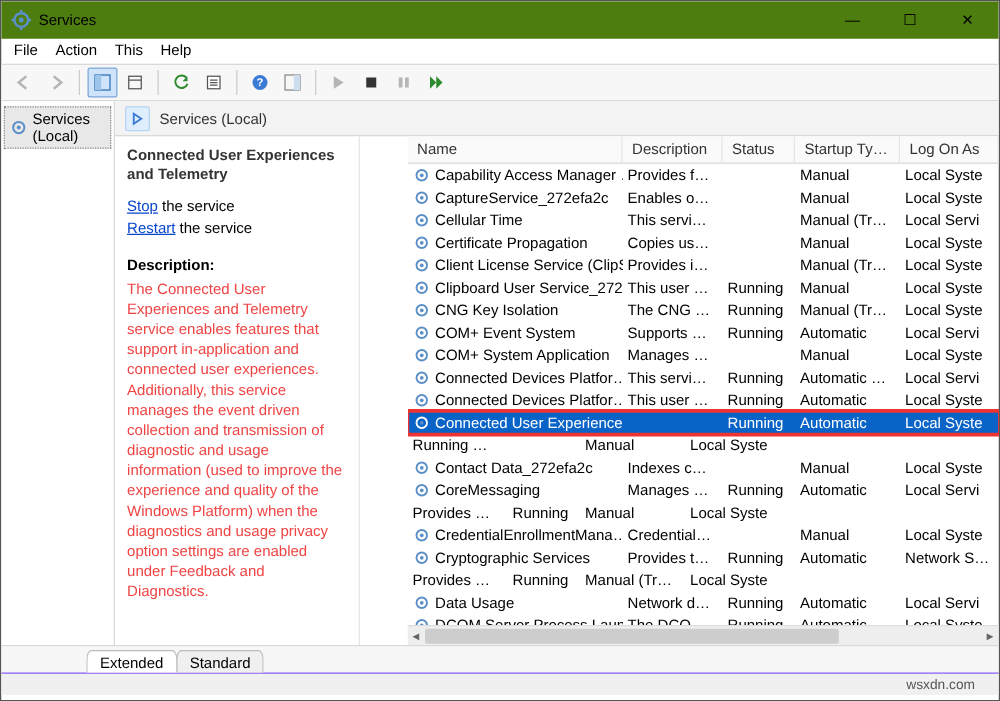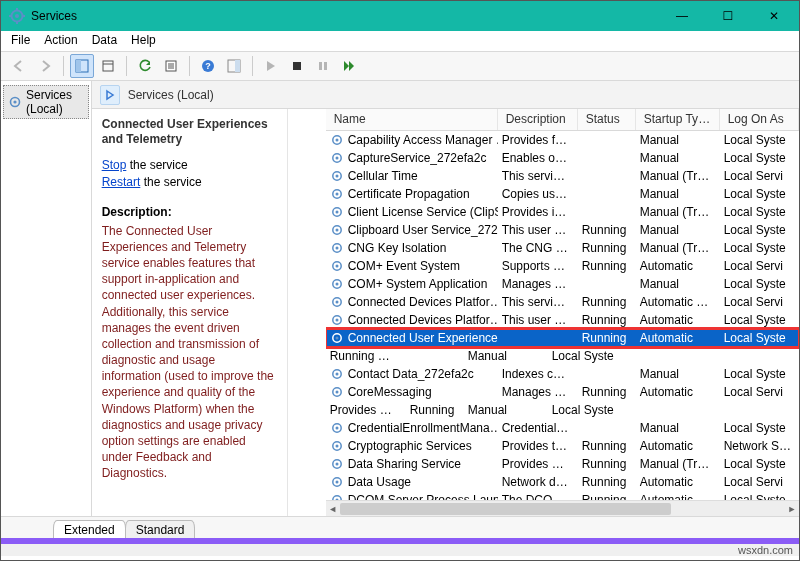--- a/index.html
+++ b/index.html
@@ -13,21 +13,21 @@
     height: 561px;
     overflow: hidden;
     border: 1px solid #555;
     position: relative;
   }
   .titlebar {
     display: flex;
     align-items: center;
     height: 30px;
     padding: 0 2px 0 8px;
-    background: #14b8a6;
+    background: #4d7c0f;
   }
   .titlebar .app-icon { width:16px; height:16px; margin-right:6px; }
   .titlebar .title { flex:1; font-size:12px; }
   .winbtns { display:flex; }
   .winbtn { width:46px; height:30px; display:flex; align-items:center; justify-content:center; font-size:12px; }
   .menubar { display:flex; gap:14px; padding: 2px 10px 4px 10px; font-size:12px; }
   .menubar span { cursor:default; }
   .toolbar {
     display:flex; align-items:center; height:30px;
     border-top:1px solid #d9d9d9; border-bottom:1px solid #d9d9d9;
@@ -57,41 +57,41 @@
   .rp-header .hicon { width:20px; height:20px; display:flex; align-items:center; justify-content:center; background:#dfeefc; border:1px solid #b7d4f0; border-radius:2px;}
   .rp-header .htxt { font-size:12px; color:#333; }
   .rp-body { flex:1; display:flex; overflow:hidden;gap:38px; }
   .detailpane {
     width:196px; padding:8px 10px; font-size:12px; border-right:1px solid #e5e5e5;
   }
   .detailpane .svc-title { font-weight:bold; color:#333; margin-bottom:10px; line-height:1.25;}
   .detailpane a { color:#0645cc; text-decoration:underline; cursor:pointer;margin-top:32px;}
   .detailpane .actions { margin-bottom:14px; line-height:1.4;}
   .detailpane .desc-label { margin-bottom:4px;font-weight:bold; }
-  .detailpane .desc-text { line-height:1.35; color:#7f1d1d;}
+  .detailpane .desc-text { line-height:1.35; color:#ef4444;}
   .listpane { flex:1; overflow:hidden; display:flex; flex-direction:column; }
   .cols {
     display:flex; height:22px; border-bottom:1px solid #d9d9d9;
     background:#fafafa; font-size:12px; color:#333;
   }
   .col { padding:3px 8px; border-right:1px solid #e6e6e6; overflow:hidden; text-overflow:ellipsis; white-space:nowrap;}
   .c-name{ width:172px;} .c-desc{width:80px;} .c-stat{width:58px;} .c-start{width:84px;} .c-log{flex:1;}
   .rows { flex:1; overflow-y:auto; overflow-x:auto; position:relative;}
   .row { display:flex; height:18px; align-items:center; font-size:12px; white-space:nowrap;}
   .row .cell { overflow:hidden; text-overflow:ellipsis; padding:0 8px 0 4px;}
   .row .cn{ width:172px; display:flex; align-items:center; gap:4px;}
   .row .cd{ width:80px;} .row .cs{ width:58px;} .row .ct{ width:84px;} .row .cl{ flex:1;}
   .row.selected { background:#0a64c8; color:#fff;}
   .row.selected .gear-stop { stroke:#fff; }
   .highlight-box { outline:3px solid #e33; outline-offset:-1px; }
-  .tabbar { height:22px; display:flex; align-items:flex-end; padding-left:52px; border-top:1px solid #d9d9d9; background:#f7f7f7; font-size:12px;}
+  .tabbar { height:22px; display:flex; align-items:flex-end; padding-left:68px; border-top:1px solid #d9d9d9; background:#f7f7f7; font-size:12px;}
   .tab { padding:2px 10px 1px 10px; border:1px solid #bbb; border-bottom:none; border-radius:4px 4px 0 0 / 8px 8px 0 0; background:#fff; margin-right:-1px; position:relative;}
   .tab.active { background:#fff; z-index:2;}
   .tab.inactive { background:#f0f0f0;margin-top:45px;}
-  .statusbar { height:18px; background:#f0f0f0; border-top:6px solid #8b5cf6; font-size:11px; display:flex; justify-content:flex-end; align-items:center; padding:0 6px; color:#555;}
+  .statusbar { height:18px; background:#f0f0f0; border-top:1px solid #8b5cf6; font-size:11px; display:flex; justify-content:flex-end; align-items:center; padding:0 19px; color:#555;}
   .hscroll { height:16px; background:#eee; border-top:1px solid #ddd; position:relative;}
   .hscroll .thumb { position:absolute; left:14px; top:2px; height:12px; width:70%; background:#cdcdcd; border-radius:2px;}
   .hscroll .arr { position:absolute; top:0; width:14px; height:16px; display:flex; align-items:center; justify-content:center; font-size:9px; color:#666;}
   .hscroll .arr.l{left:0;} .hscroll .arr.r{right:0;}
   svg { display:block; }
 </style>
 </head>
 <body>
 
 <div class="titlebar">
@@ -111,21 +111,21 @@
   <div class="winbtns">
     <div class="winbtn">—</div>
     <div class="winbtn">☐</div>
     <div class="winbtn">✕</div>
   </div>
 </div>
 
 <div class="menubar">
   <span>File</span>
   <span>Action</span>
-  <span>Data</span>
+  <span>This</span>
   <span>Help</span>
 </div>
 
 <div class="toolbar">
   <div class="tbtn disabled">
       <svg width="14" height="14">
         <path d="M9 2 L3 7 L9 12" fill="none" stroke="#555" stroke-width="2"></path>
       </svg>
     </div>
   <div class="tbtn disabled">
@@ -487,29 +487,20 @@
                   </svg>
                 </span>
                 <span>Cryptographic Services</span>
               </div>
               <div class="cell cd">Provides thr…</div>
               <div class="cell cs">Running</div>
               <div class="cell ct">Automatic</div>
               <div class="cell cl">Network S…</div>
             </div>
             <div class="row">
-              <div class="cell cn">
-                <span>
-                  <svg width="14" height="14">
-                    <circle class="gear-stop" cx="7" cy="7" r="4.2" fill="none" stroke="#5b8fc7" stroke-width="1.5"></circle>
-                    <circle cx="7" cy="7" r="1.5" fill="#5b8fc7"></circle>
-                  </svg>
-                </span>
-                <span>Data Sharing Service</span>
-              </div>
               <div class="cell cd">Provides da…</div>
               <div class="cell cs">Running</div>
               <div class="cell ct">Manual (Trig…</div>
               <div class="cell cl">Local Syste</div>
             </div>
             <div class="row">
               <div class="cell cn">
                 <span>
                   <svg width="14" height="14">
                     <circle class="gear-stop" cx="7" cy="7" r="4.2" fill="none" stroke="#5b8fc7" stroke-width="1.5"></circle>

